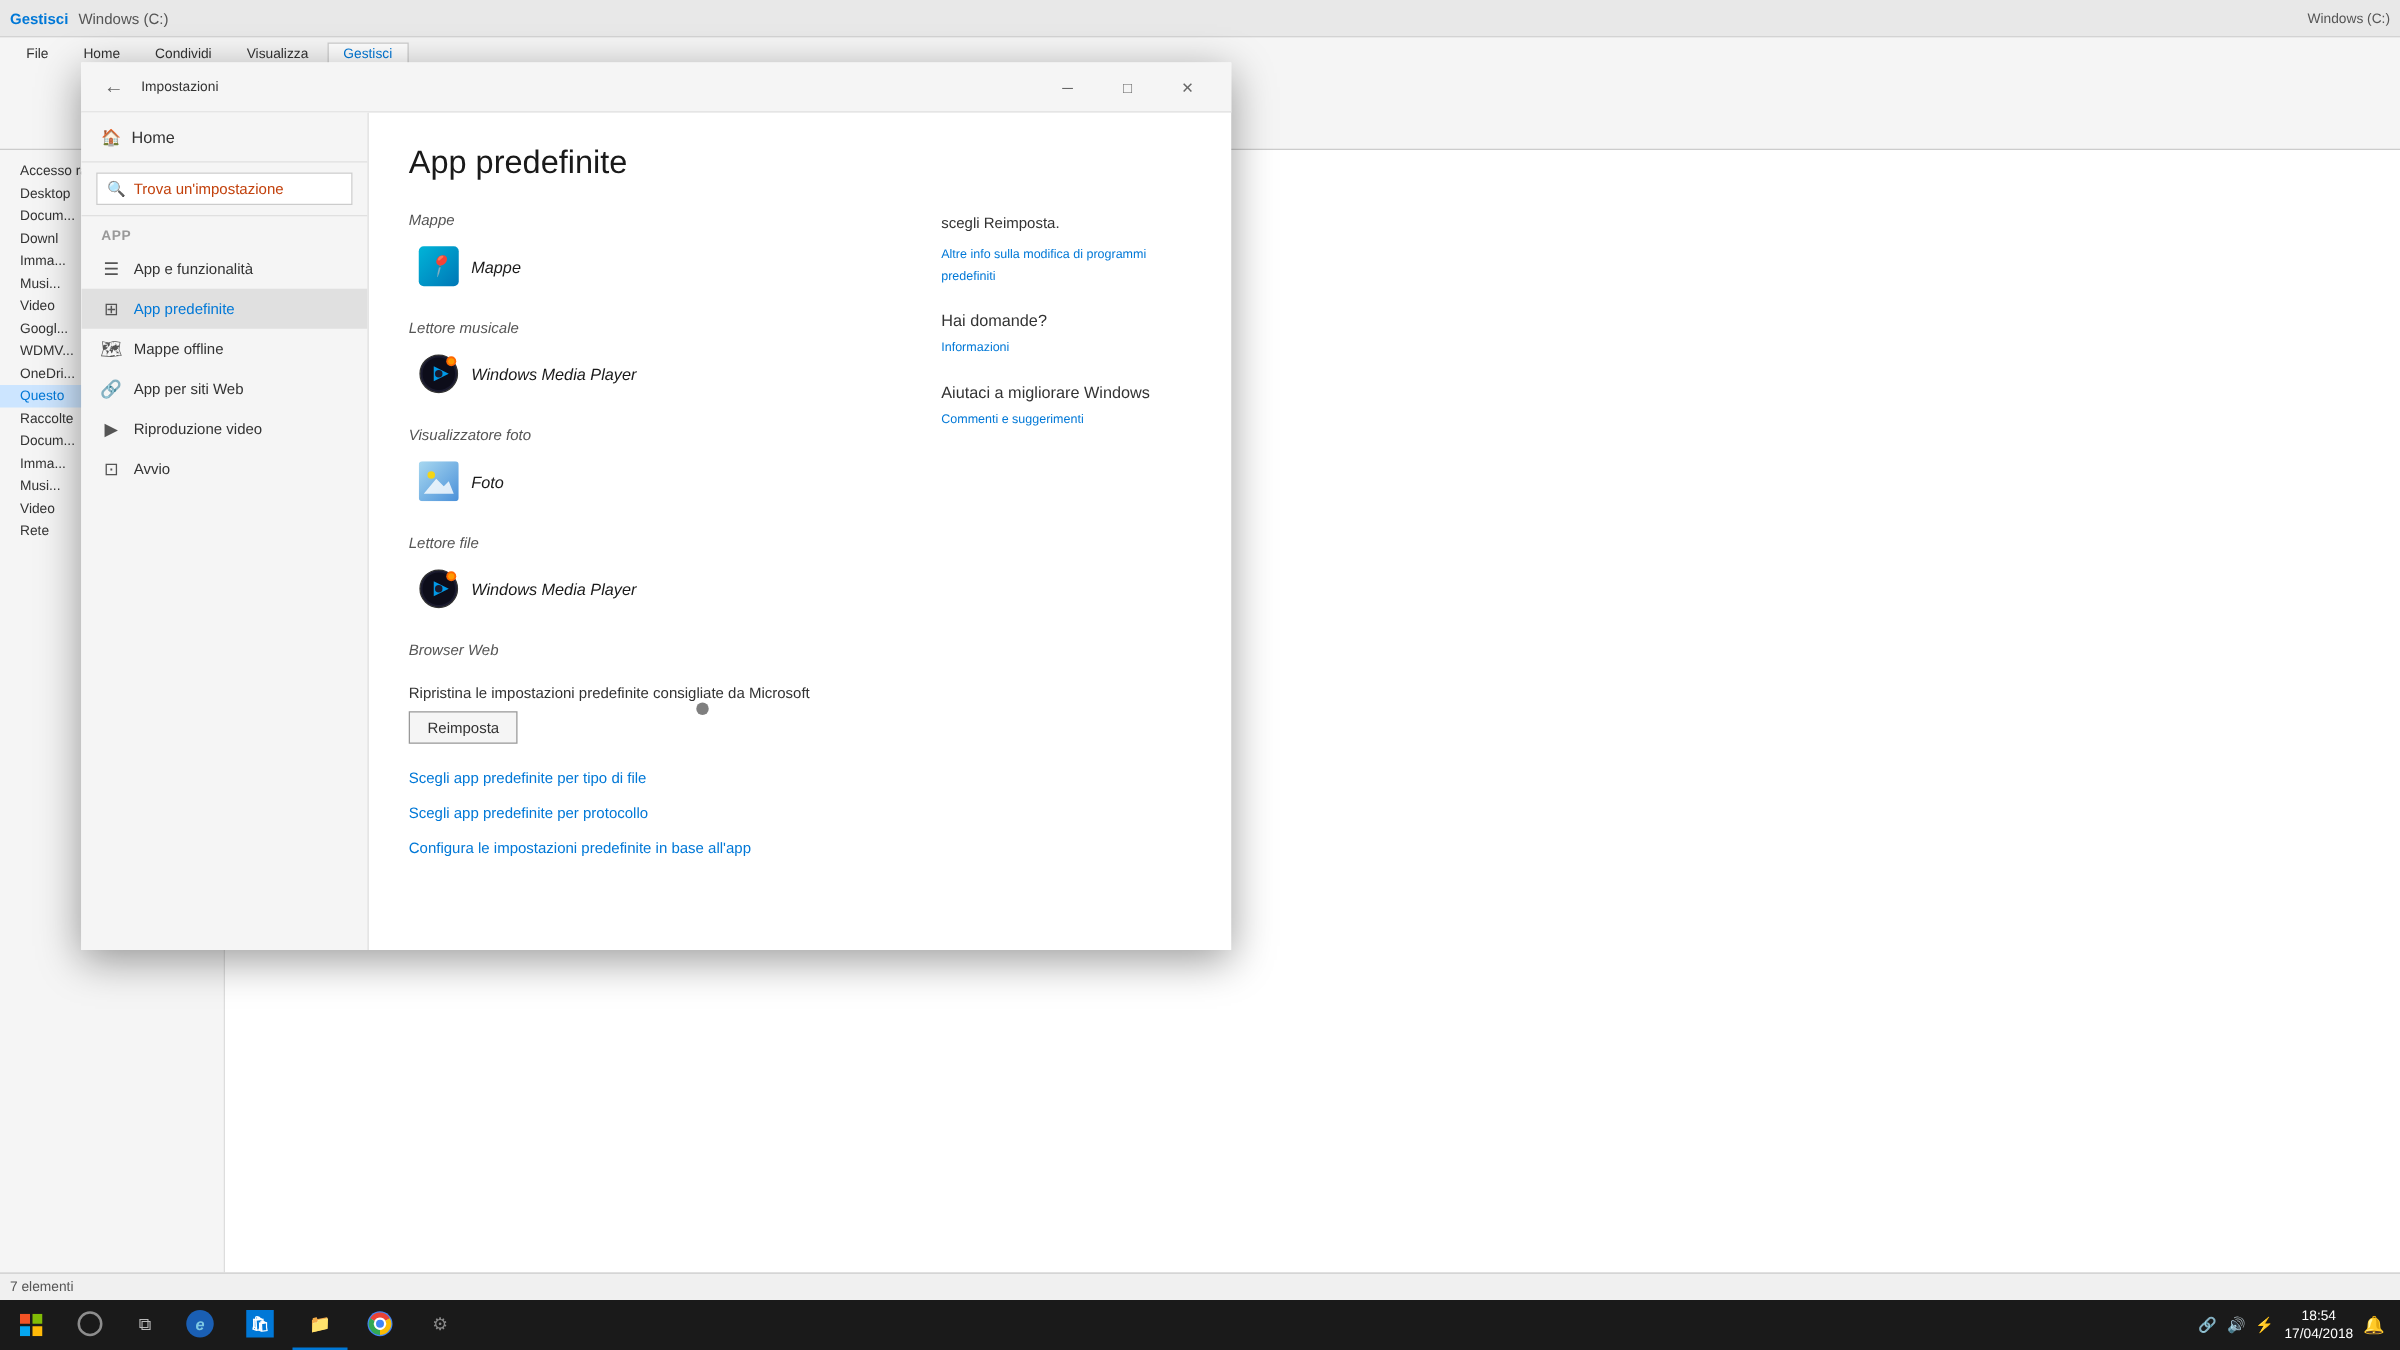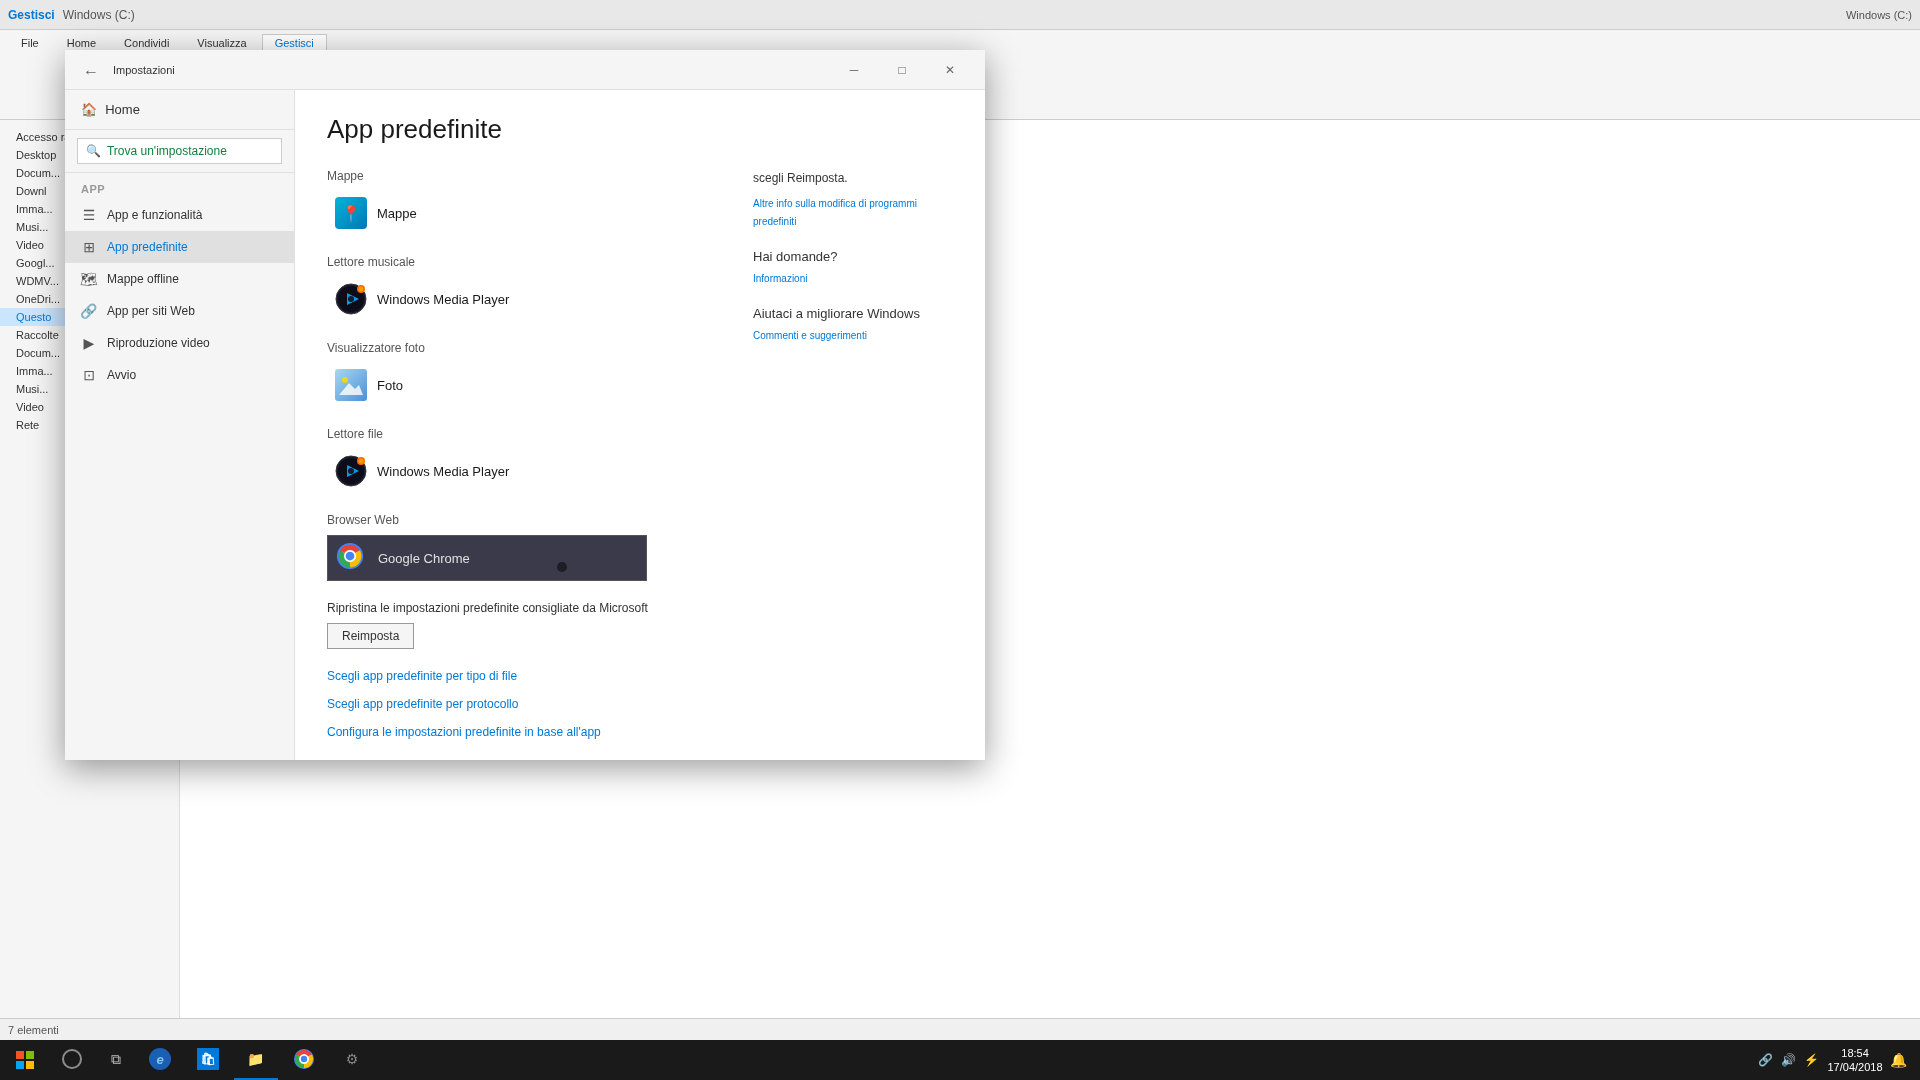--- a/index.html
+++ b/index.html
@@ -315,20 +315,21 @@
       flex: 1;
     }
 
     .settings-main-right {
       width: 200px;
       flex-shrink: 0;
     }
 
     .app-category {
       margin-bottom: 20px;
+      font-style: italic;
     }
 
     .app-category-label {
       font-size: 12px;
       color: #555;
       margin-bottom: 8px;
     }
 
     .app-entry {
       display: flex;
@@ -571,21 +572,21 @@
   <div class="settings-body">
 
     <div class="settings-sidebar">
       <div class="settings-home">
         <span>🏠</span>
         <span>Home</span>
       </div>
       <div class="settings-search">
         <div class="settings-search-input" style="position:relative; display:flex; align-items:center; gap:6px;">
           <span style="color:#999; font-size:12px;">🔍</span>
-          <span style="color:#15803d;">Trova un'impostazione</span>
+          <span style="color:#c2410c;">Trova un'impostazione</span>
         </div>
       </div>
       <div class="settings-section-label">App</div>
 
       <div class="settings-nav-item">
         <span class="settings-nav-icon">☰</span>
         <span>App e funzionalità</span>
       </div>
       <div class="settings-nav-item active">
         <span class="settings-nav-icon">⊞</span>
@@ -673,36 +674,20 @@
                   <circle cx="26" cy="6" r="4" fill="#ff6600"></circle>
                   <circle cx="26" cy="6" r="2.5" fill="#ff9900"></circle>
                 </svg>
               </div>
               <span class="app-name">Windows Media Player</span>
             </div>
           </div>
 
           <div class="app-category">
             <div class="app-category-label">Browser Web</div>
-            <div class="app-entry highlighted" style="width: 320px;">
-              <div class="app-icon">
-                <svg viewBox="0 0 32 32" width="28" height="28">
-                  <circle cx="16" cy="16" r="15" fill="#4285f4"></circle>
-                  <circle cx="16" cy="16" r="10" fill="white"></circle>
-
-                  <path d="M16 6 A10 10 0 0 1 24.66 11" stroke="#ea4335" stroke-width="6" fill="none"></path>
-                  <path d="M24.66 11 A10 10 0 0 1 16 26" stroke="#fbbc05" stroke-width="6" fill="none"></path>
-                  <path d="M16 26 A10 10 0 0 1 7.34 11" stroke="#34a853" stroke-width="6" fill="none"></path>
-                  <path d="M7.34 11 A10 10 0 0 1 16 6" stroke="#ea4335" stroke-width="6" fill="none"></path>
-                  <circle cx="16" cy="16" r="6" fill="white"></circle>
-                  <circle cx="16" cy="16" r="5" fill="#4285f4"></circle>
-                </svg>
-              </div>
-              <span class="app-name">Google Chrome</span>
-            </div>
           </div>
 
           <div class="reset-section">
             <div class="reset-label">Ripristina le impostazioni predefinite consigliate da Microsoft</div>
             <button class="reset-button">Reimposta</button>
           </div>
 
           <div class="bottom-links">
             <a class="bottom-link">Scegli app predefinite per tipo di file</a>
             <a class="bottom-link">Scegli app predefinite per protocollo</a>

